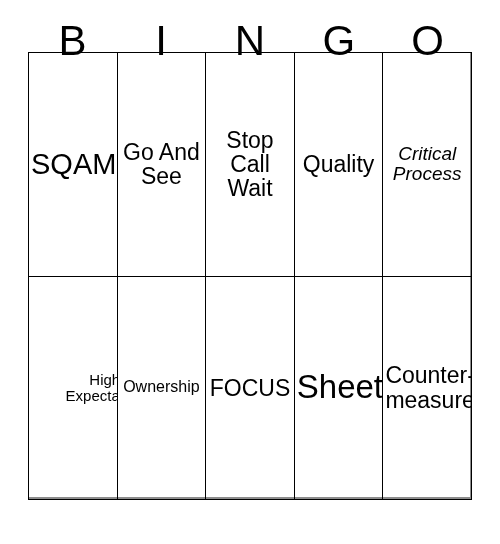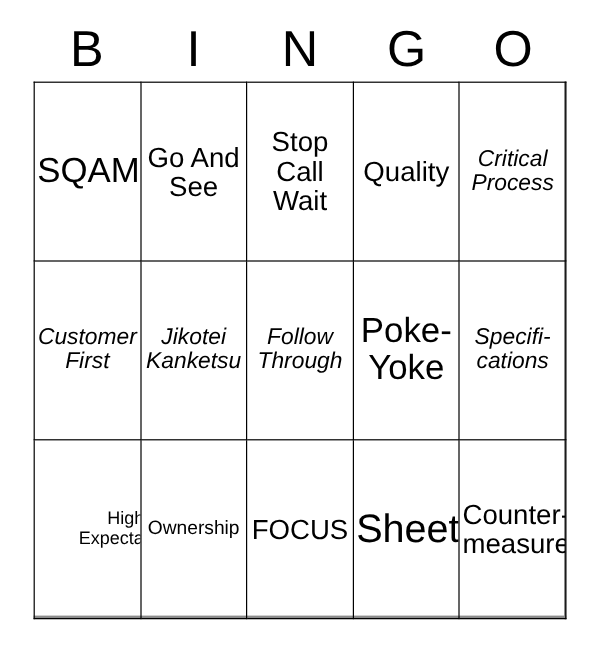--- a/index.html
+++ b/index.html
@@ -40,21 +40,21 @@
     font-weight: 400;
     letter-spacing: 0;
     color: #000000;
     user-select: none;
   }
 
   
   .grid-wrap {
     position: absolute;
     left: 28px;
-    top: 68px;
+    top: 52px;
     width: 444px;
     height: 448px;
     box-sizing: border-box;
     border-right: 2px solid #8c8c8c;
     border-bottom: 3px solid #8c8c8c;
   }
   .grid {
     width: 444px;
     height: 448px;
     box-sizing: border-box;
@@ -118,42 +118,20 @@
             <td>
               <span class="cell-text fs-lg">Quality</span>
             </td>
             <td>
               <span class="cell-text fs-md">Critical
 Process</span>
             </td>
           </tr>
           <tr>
             <td>
-              <span class="cell-text fs-md">Customer
-First</span>
-            </td>
-            <td>
-              <span class="cell-text fs-md">Jikotei
-Kanketsu</span>
-            </td>
-            <td>
-              <span class="cell-text fs-md">Follow
-Through</span>
-            </td>
-            <td>
-              <span class="cell-text fs-xl">Poke-
-Yoke</span>
-            </td>
-            <td>
-              <span class="cell-text fs-md">Specifi-
-cations</span>
-            </td>
-          </tr>
-          <tr>
-            <td>
               <span class="cell-text fs-xs">High
 Expectation</span>
             </td>
             <td>
               <span class="cell-text fs-sm">Ownership</span>
             </td>
             <td>
               <span class="cell-text fs-lg">FOCUS</span>
             </td>
             <td>

